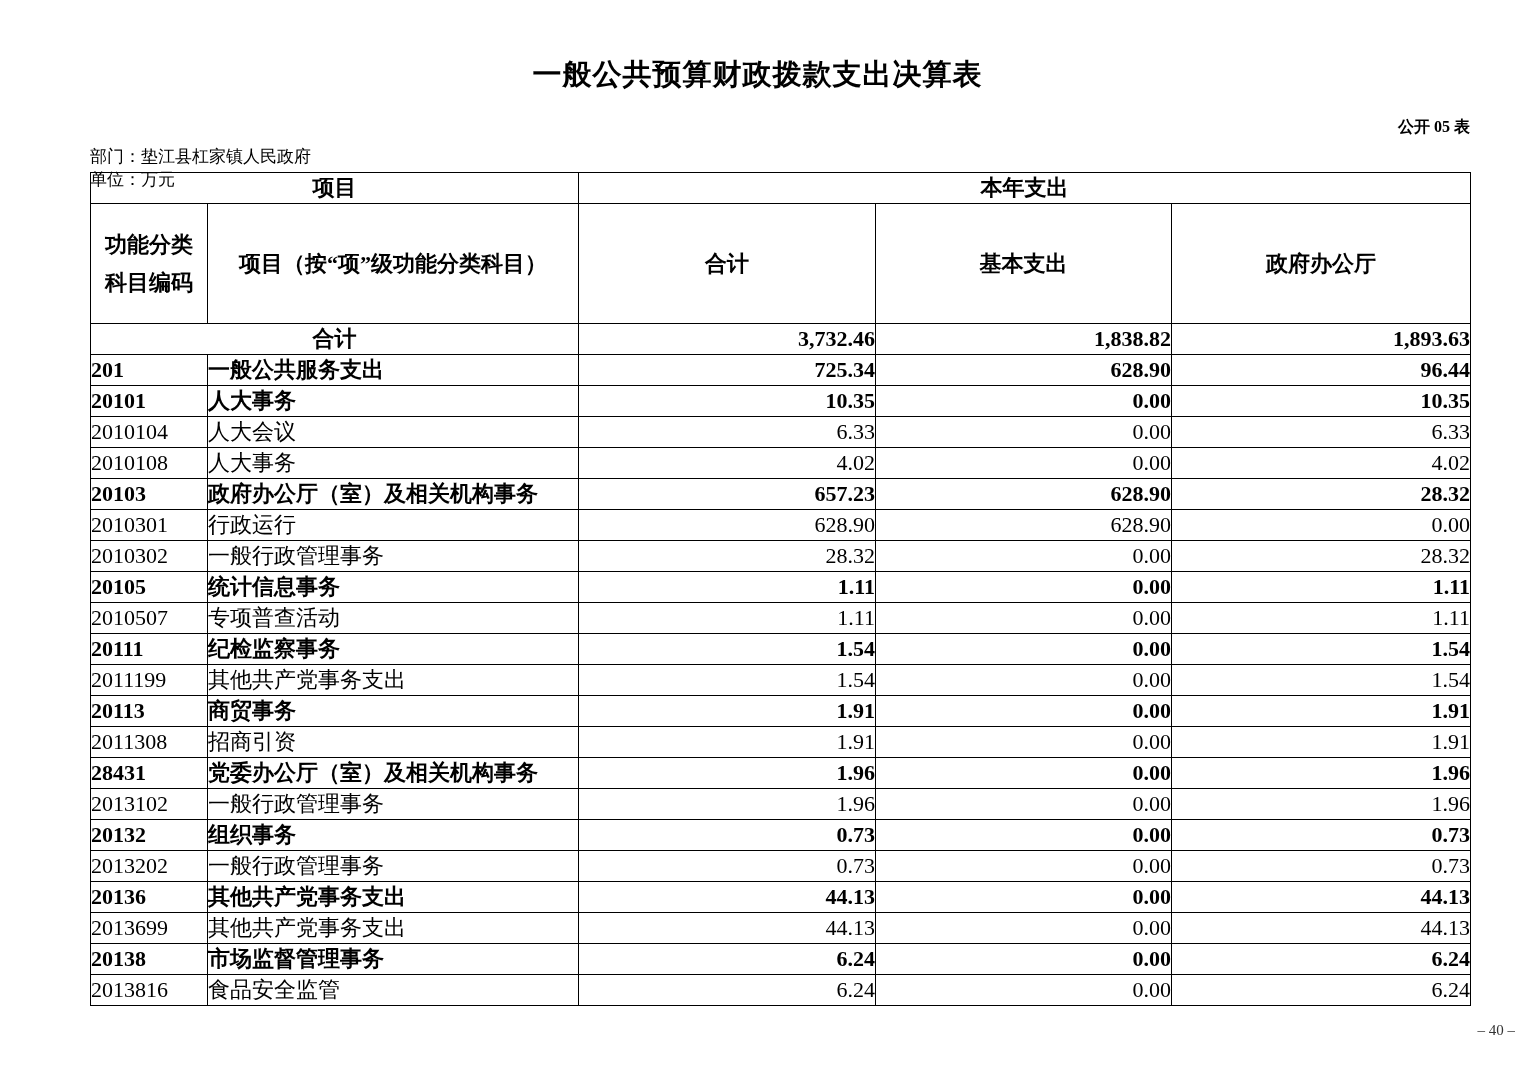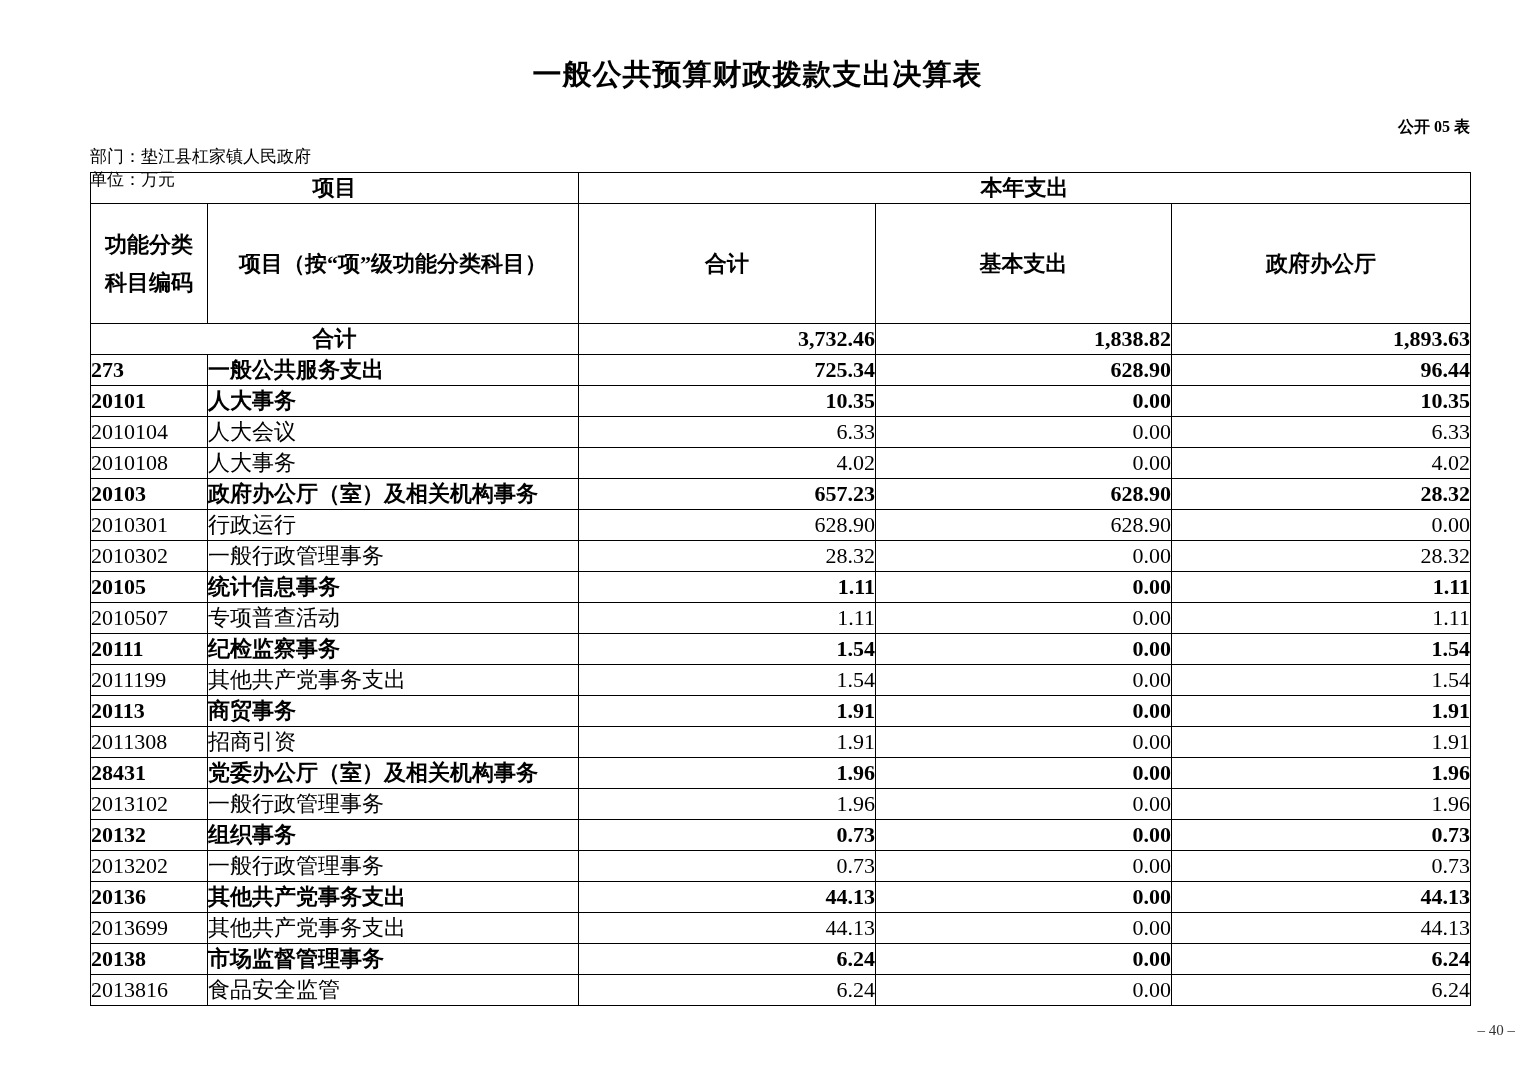--- a/index.html
+++ b/index.html
@@ -138,21 +138,21 @@
       </tr>
     </thead>
     <tbody>
         <tr class="bold">
           <td class="name merged" colspan="2">合计</td>
           <td class="num">3,732.46</td>
           <td class="num">1,838.82</td>
           <td class="num">1,893.63</td>
         </tr>
         <tr class="bold">
-          <td class="code">273</td>
+          <td class="code">201</td>
           <td class="name">一般公共服务支出</td>
           <td class="num">725.34</td>
           <td class="num">628.90</td>
           <td class="num">96.44</td>
         </tr>
         <tr class="bold">
           <td class="code">20101</td>
           <td class="name">人大事务</td>
           <td class="num">10.35</td>
           <td class="num">0.00</td>

